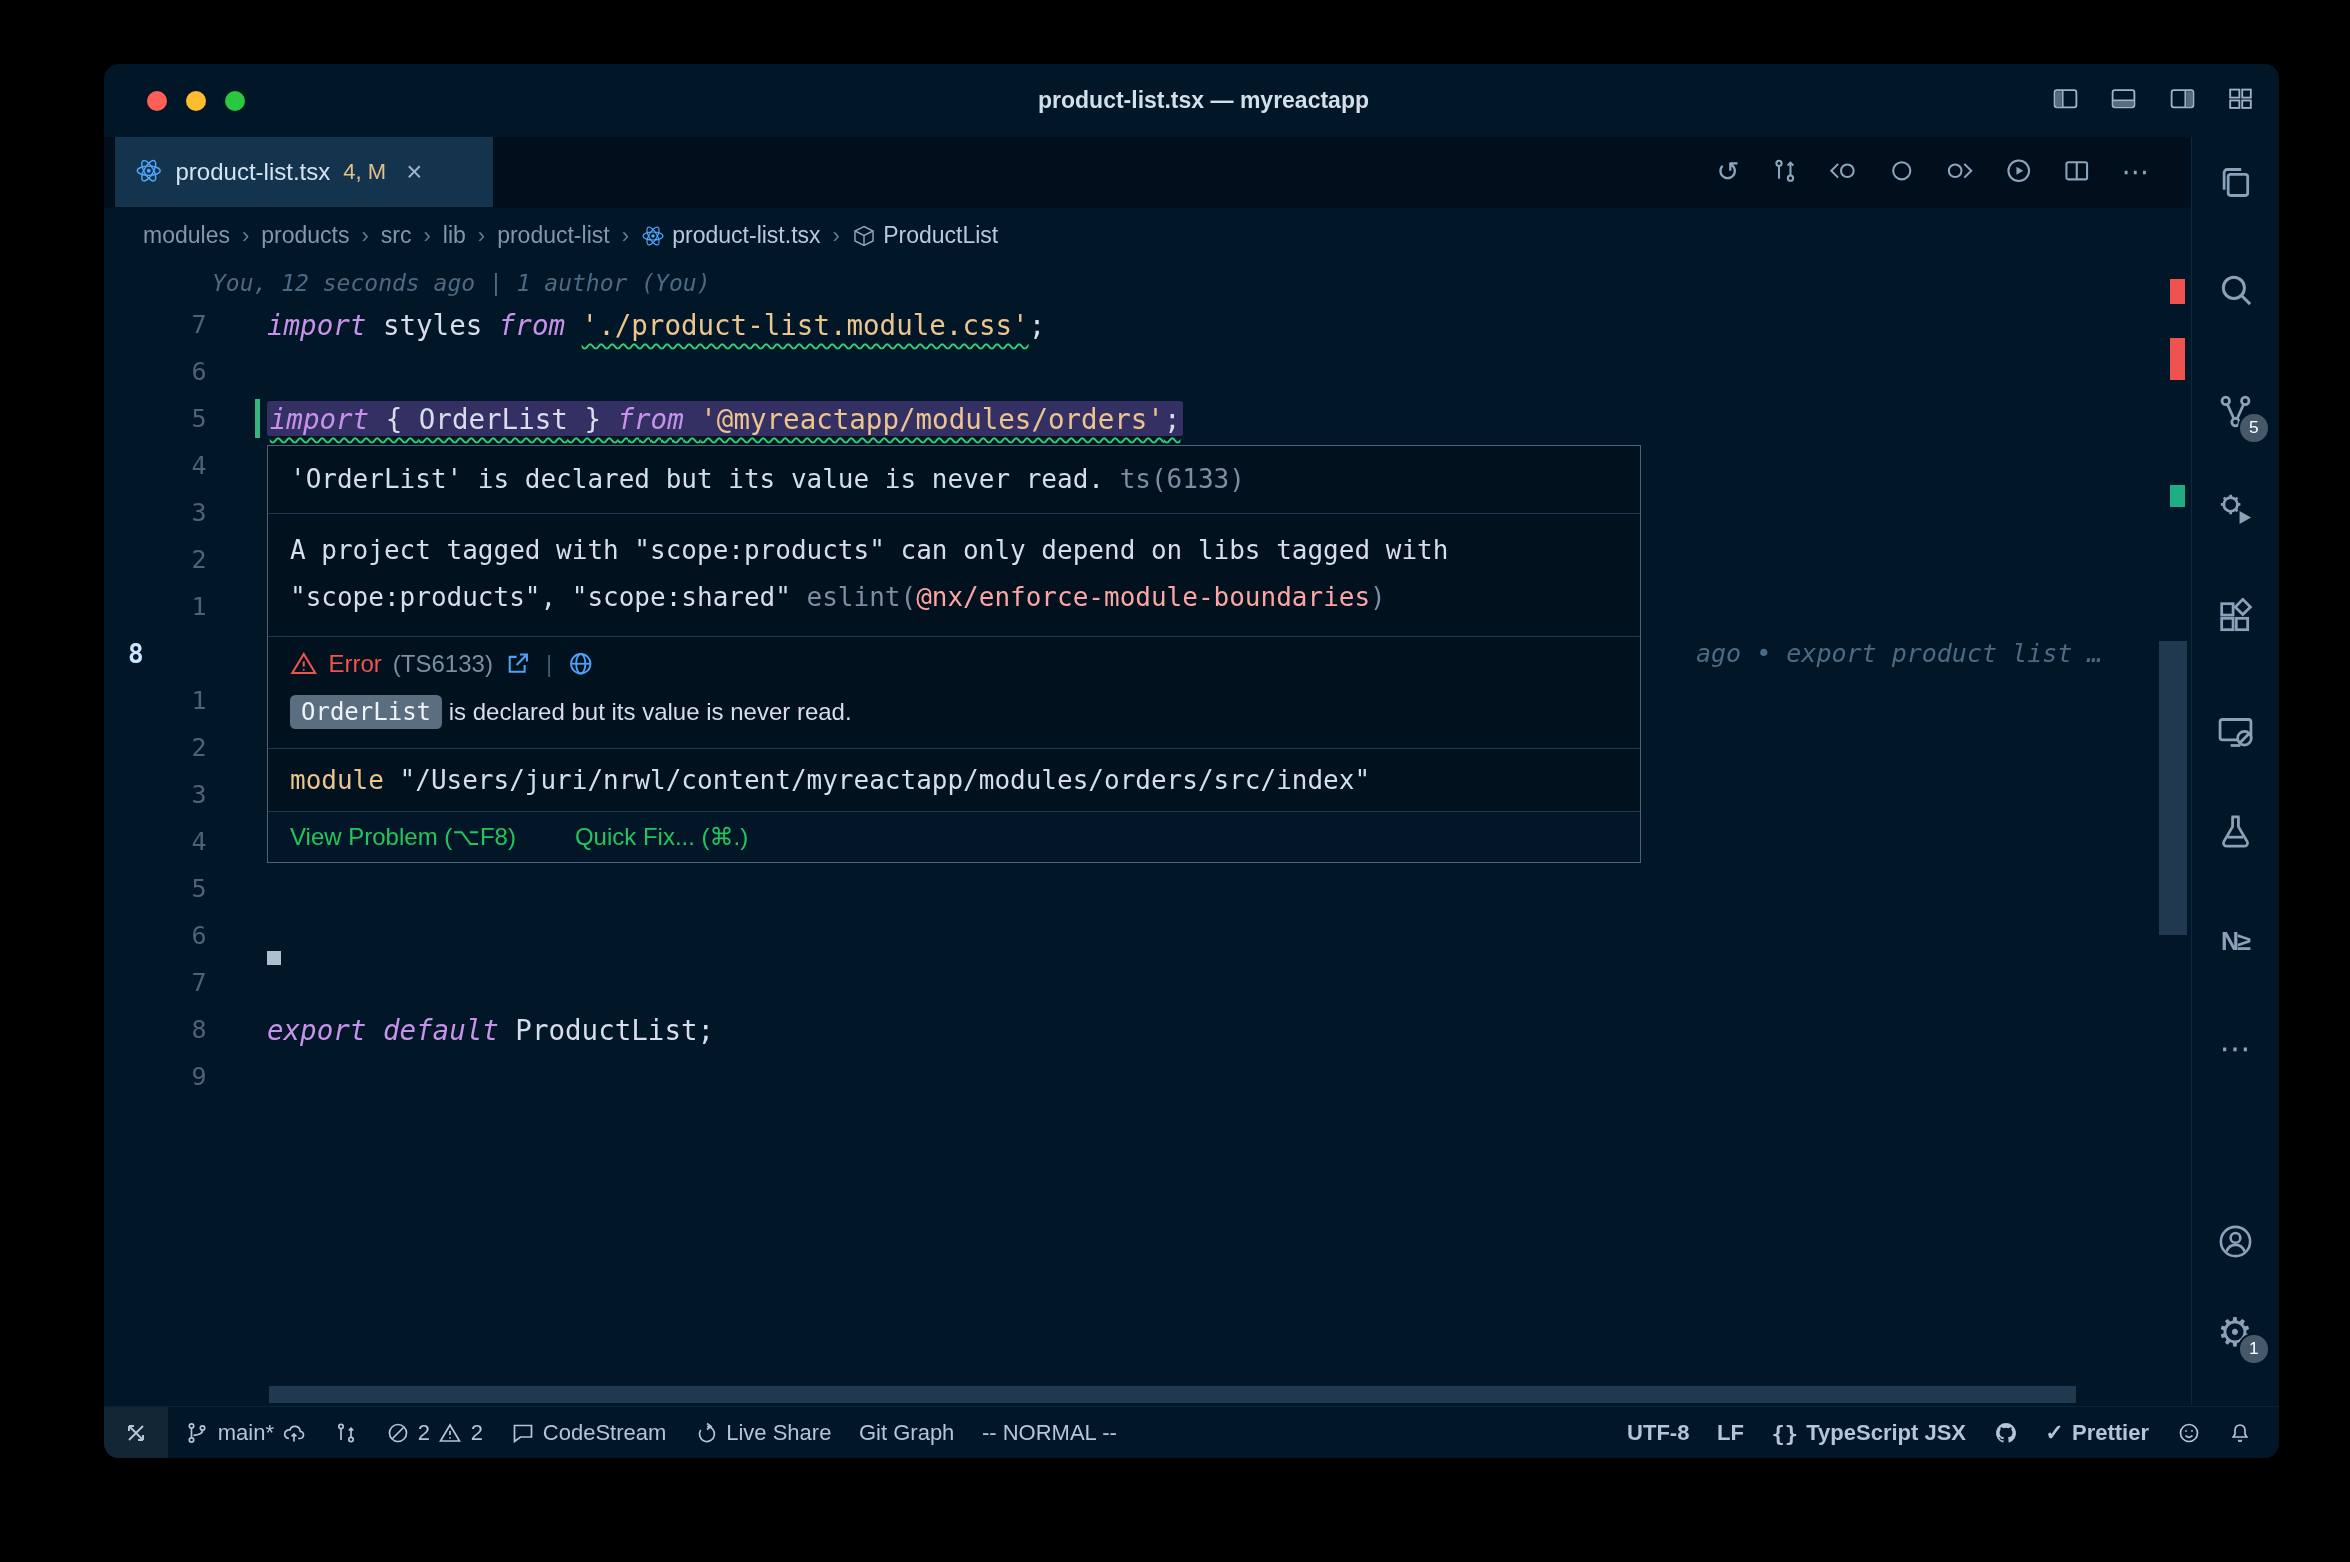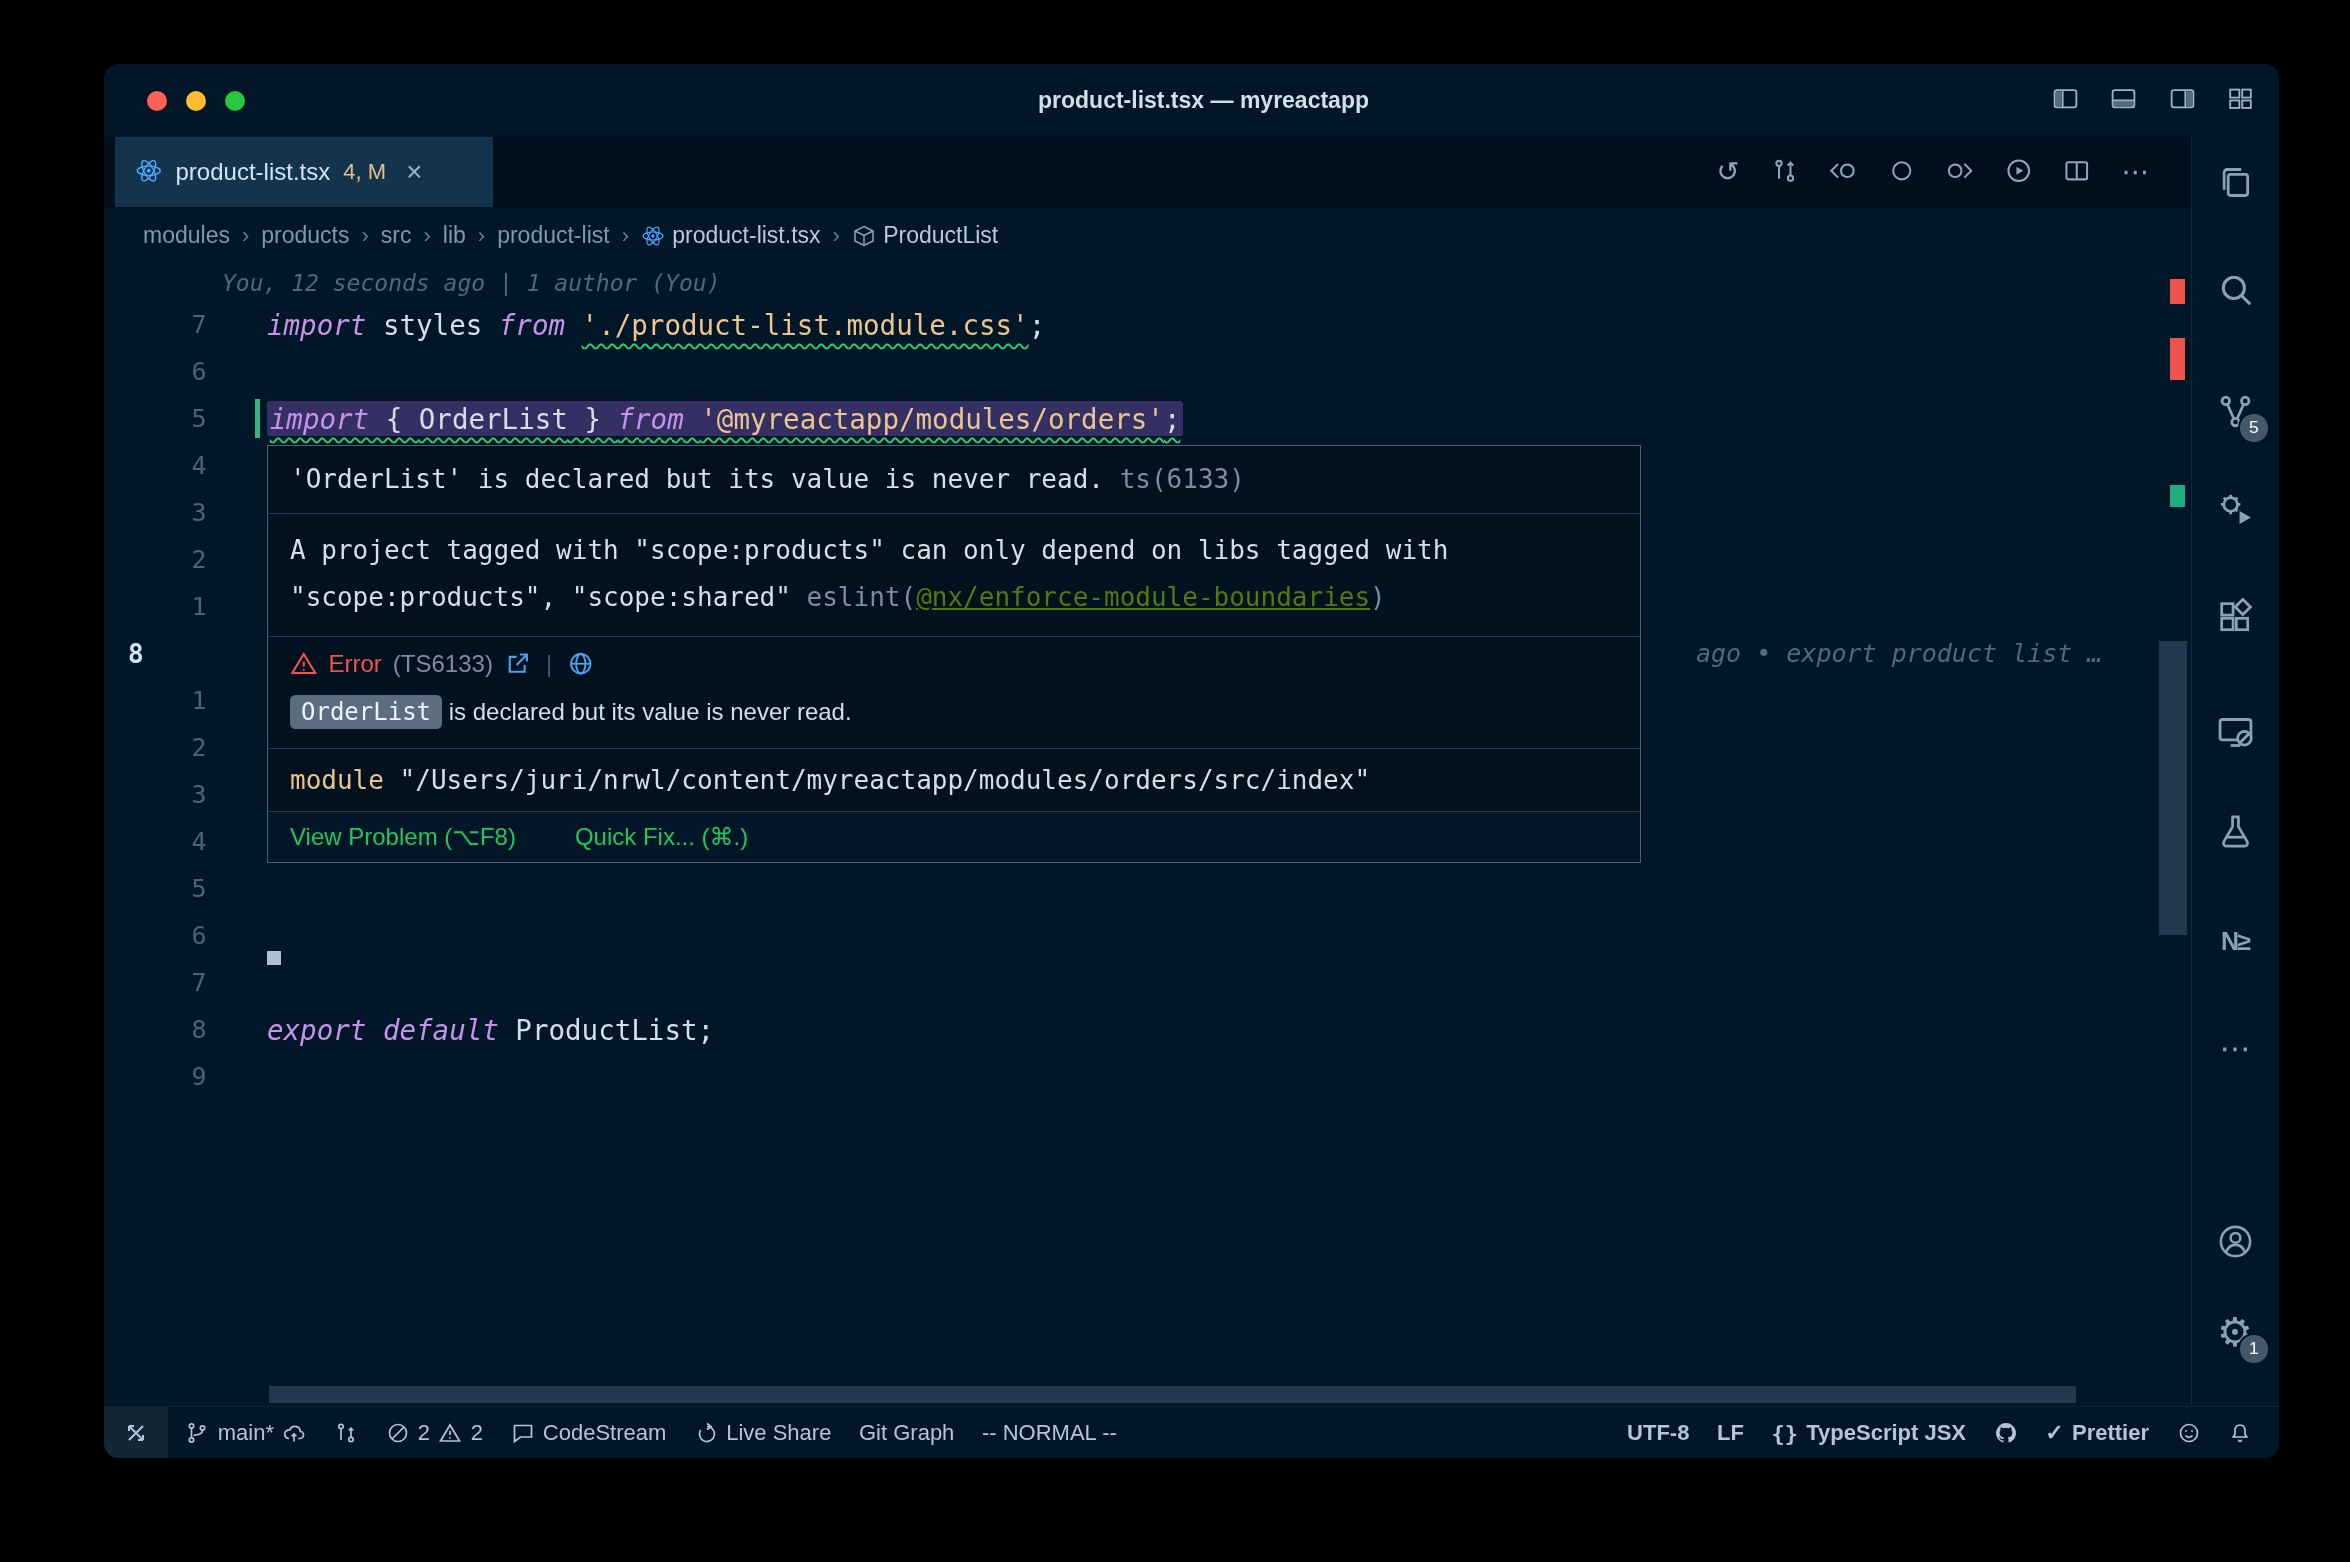--- a/index.html
+++ b/index.html
@@ -33,22 +33,22 @@
   
   .breadcrumbs{position:absolute;left:0;top:143px;width:2087px;height:57px;display:flex;align-items:center;
                padding-left:39px;box-sizing:border-box;color:#7f98ad;font-size:23px;}
   .crumb{display:flex;align-items:center;gap:7.3px;}
   .crumb.file,.crumb.symbol{color:#b7c9da;}
   .crumb-sep{color:#5f7e97;margin:0 12px;font-size:22px;}
   .breadcrumbs svg{width:24px;height:24px;}
 
   
   .editor{position:absolute;left:0;top:200px;width:2087px;height:1141px;background:#011627;overflow:hidden;}
-  .blame-top{height:37px;display:flex;align-items:center;padding-left:118px;color:#4c6a82;font-style:italic;
-             font-family:"DejaVu Sans Mono",monospace;font-size:23px;}
+  .blame-top{height:37px;display:flex;align-items:center;padding-left:78px;color:#4c6a82;font-style:italic;
+             font-family:"DejaVu Sans Mono",monospace;font-size:23px;margin-left:30px;}
   .code-row{display:flex;height:47px;align-items:center;position:relative;
             font-family:"DejaVu Sans Mono",monospace;font-size:27.5px;}
   .gutter{flex:0 0 119px;text-align:right;padding-right:16.5px;box-sizing:border-box;color:#4b6479;font-size:25px;}
   .gutter.active{text-align:left;padding-left:24px;color:#c9e5ff;font-weight:bold;font-size:26px;}
   .code-text{padding-left:44px;white-space:pre;}
   .kw{color:#c792ea;font-style:italic}
   .str{color:#ecc48d}
   .pl,.var{color:#d6deeb}
   .sq{text-decoration-line:underline;text-decoration-style:wavy;text-decoration-color:#2ed573;
       text-decoration-thickness:2.3px;text-underline-offset:8.3px;}
@@ -62,21 +62,21 @@
   .v-thumb{position:absolute;left:2055px;top:377px;width:27.5px;height:294px;background:rgba(120,150,180,.28);}
   .h-thumb{position:absolute;left:165px;top:1122px;width:1807px;height:17.4px;background:rgba(120,150,180,.28);}
 
   
   .tooltip{position:absolute;left:163px;top:181px;width:1374px;background:#01111e;border:0.9px solid #49637b;
            z-index:10;box-sizing:border-box;color:#d6deeb;}
   .tt-mono{font-family:"DejaVu Sans Mono",monospace;font-size:26px;line-height:47px;}
   .tt-sec{padding:10px 22px;border-bottom:0.9px solid #1d3a53;}
   .tt-sec:last-child{border-bottom:none;}
   .tt-muted{color:#7d8ea3;}
-  .tt-link{color:#4d7c0f;text-decoration:underline;cursor:pointer;}
+  .tt-link{color:#fca5a5;cursor:pointer;}
   .tt-error-row{display:flex;align-items:center;gap:11px;font-size:24px;padding:13px 22px 5.5px;}
   .tt-error-label{color:#ef5350;}
   .tt-error-row svg{width:27.5px;height:27.5px;}
   .tt-sep{color:#44586c;margin:0 3.7px;}
   .tt-detail{padding:14.7px 22px 22px;font-size:24px;}
   .chip{background:#5b6e80;color:#eef3f8;border-radius:5.5px;padding:2.8px 11px;
         font-family:"DejaVu Sans Mono",monospace;font-size:24px;}
   .tt-actions{display:flex;gap:59px;padding:11px 22px;font-size:24px;background:#021627;}
   .tt-action{color:#22c55e;cursor:pointer;}
   .tt-handle{position:absolute;left:163px;top:687px;width:13.8px;height:13.8px;background:#aebfd0;z-index:11;}

